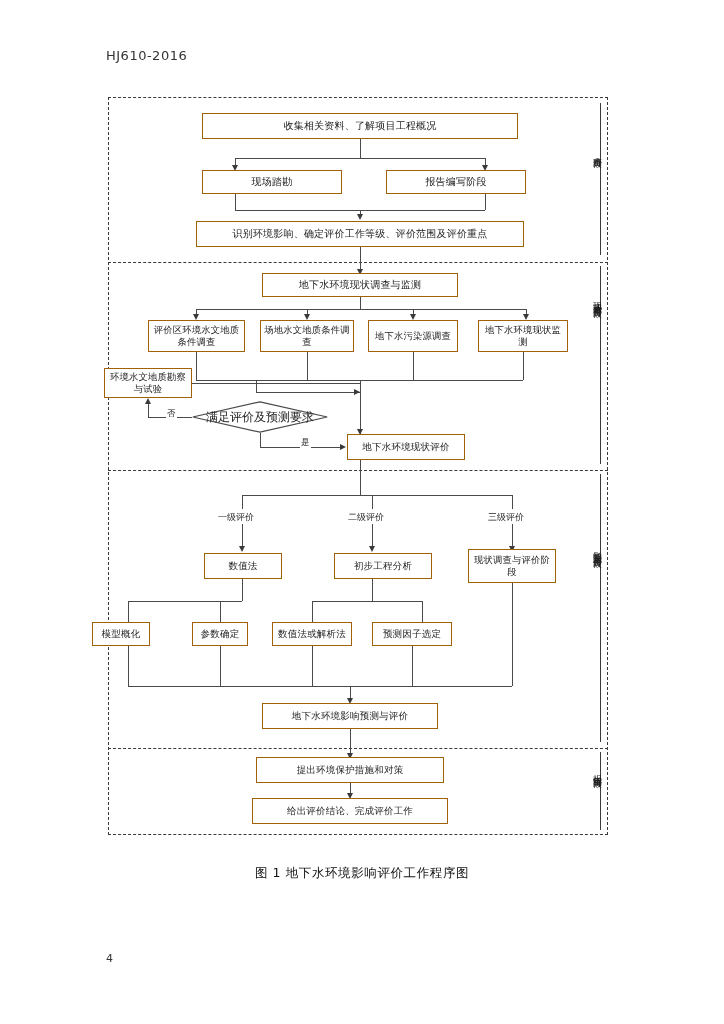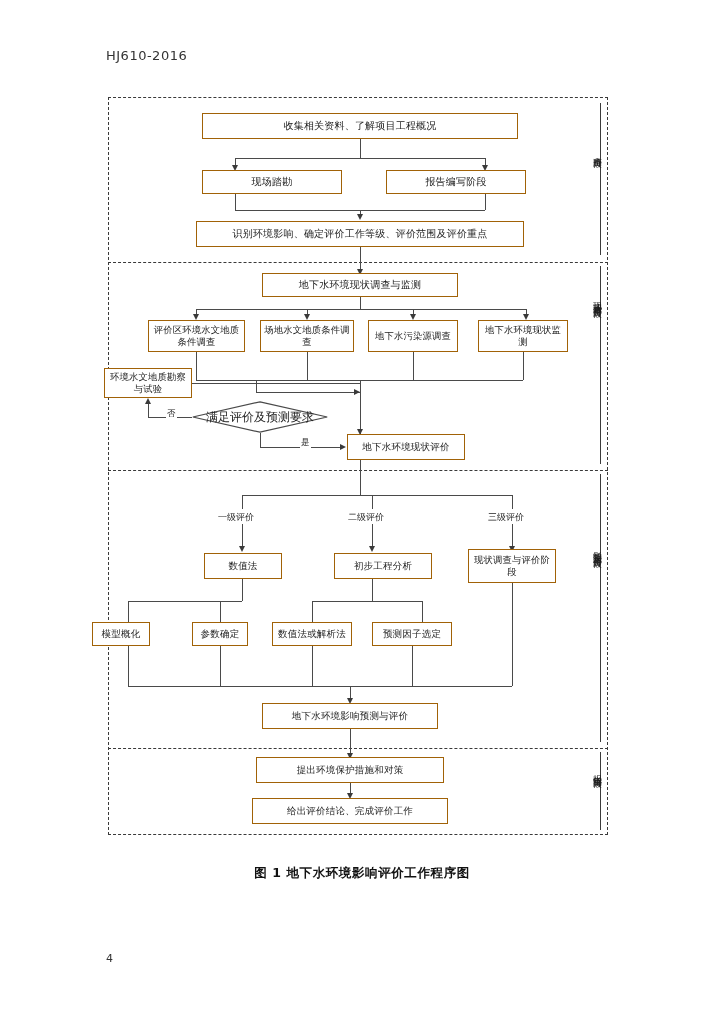--- a/index.html
+++ b/index.html
@@ -16,21 +16,21 @@
   .hdr{
     position:absolute;left:106px;top:48px;
     font-size:13px;letter-spacing:.5px;color:#333;
   }
   .pgnum{
     position:absolute;left:106px;top:952px;
     font-size:11px;color:#333;
   }
   .caption{
     position:absolute;left:0;top:865px;width:724px;
-    text-align:center;font-size:12.5px;font-weight:bold;color:#111;
+    text-align:center;font-size:12.5px;font-weight:normal;color:#111;
     letter-spacing:.6px;
   }
 
   
   .frame{
     position:absolute;left:108px;top:97px;
     width:500px;height:738px;
     border:1px dashed #3a3a3a;
     box-sizing:border-box;
   }

